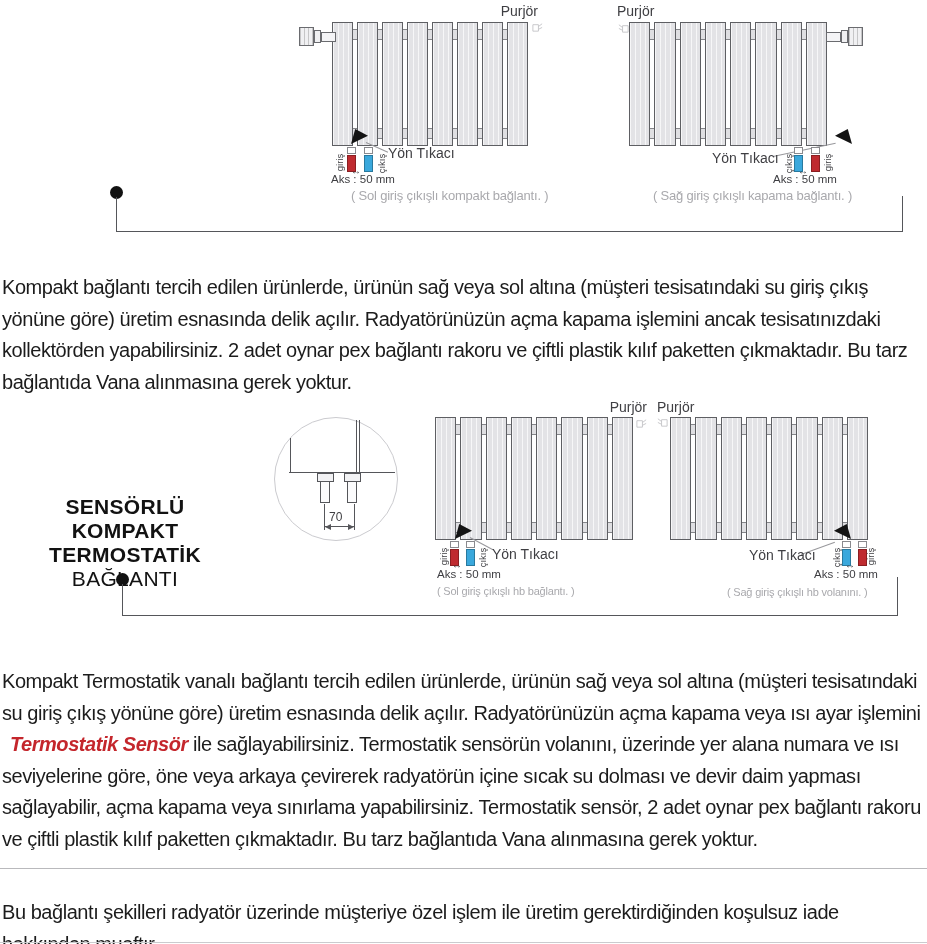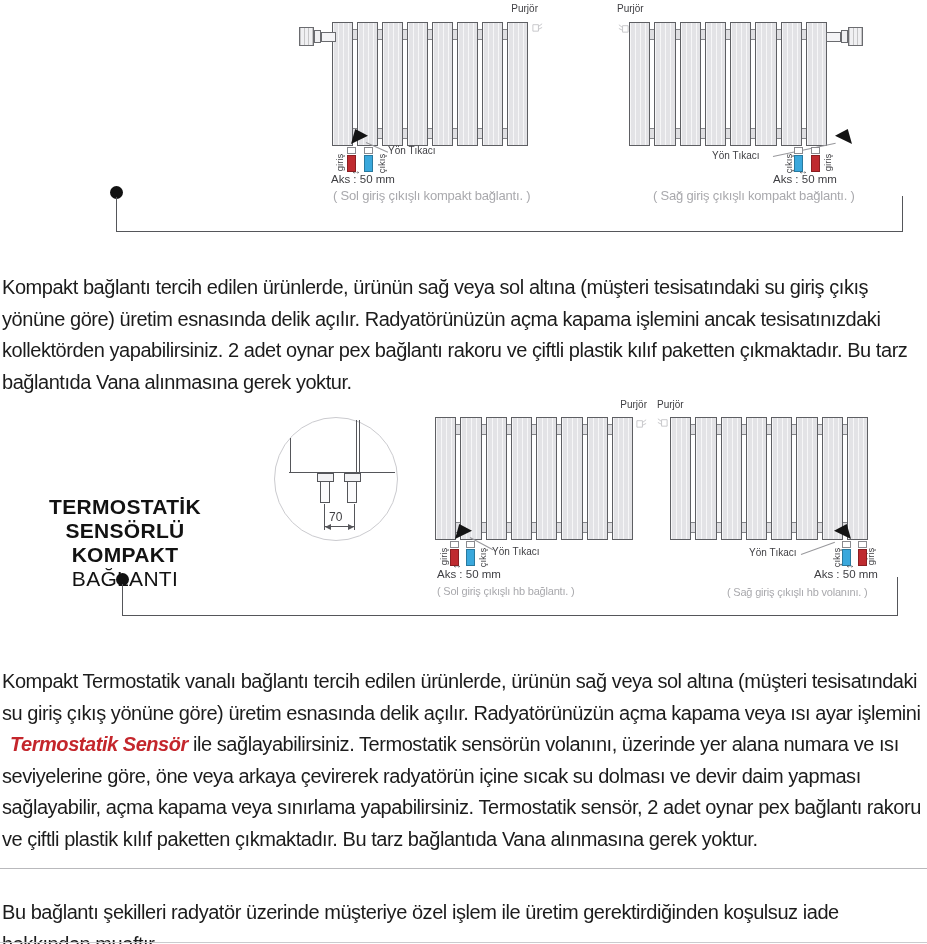--- a/index.html
+++ b/index.html
@@ -32,36 +32,36 @@
   #rad4{left:670px;top:417px;width:198px;height:123px;}
   .manifold{position:absolute;left:1px;right:1px;height:9px;background:#dfdfe2;
             border-top:1px solid #85868a;border-bottom:1px solid #85868a;}
   .manifold.top{top:7px;}  .manifold.bot{bottom:7px;}
   .rad-panels{position:absolute;inset:0;display:flex;gap:4px;}
   .panel{flex:1;border:1px solid #5e5f63;
          background:#eaeaed;
          background-image:repeating-linear-gradient(90deg, rgba(255,255,255,.6) 0 1px, rgba(0,0,0,0.03) 1px 5px);}
 
   
-  .dlabel{position:absolute;font-size:10px;color:#3e3e42;white-space:nowrap;}
+  .dlabel{position:absolute;font-size:14px;color:#3e3e42;white-space:nowrap;}
   #purjor1{left:468px;top:3px;width:70px;text-align:right;}
   #purjor2{left:617px;top:3px;width:70px;}
   #purjor3{left:577px;top:399px;width:70px;text-align:right;}
   #purjor4{left:657px;top:399px;width:70px;}
   #yt1{left:388px;top:145px;}
   #yt2{left:712px;top:150px;}
   #yt3{left:492px;top:546px;}
   #yt4{left:749px;top:547px;}
   .aks{position:absolute;font-size:11.5px;color:#3e3e42;white-space:nowrap;}
   #aks1{left:331px;top:173px;}
   #aks2{left:773px;top:173px;}
   #aks3{left:437px;top:568px;}
   #aks4{left:814px;top:568px;}
   .caption{position:absolute;color:#a9a9ad;white-space:nowrap;letter-spacing:-.2px;}
-  #cap1{left:333px;top:188px;font-size:13px;}
+  #cap1{left:351px;top:188px;font-size:13px;}
   #cap2{left:653px;top:188px;font-size:13px;}
   #cap3{left:437px;top:585px;font-size:11px;}
   #cap4{left:727px;top:586px;font-size:11px;}
 
   
   .picon{position:absolute;width:13px;height:12px;color:#c4c4c8;}
   #picon1{left:531px;top:21px;} #picon2{left:617px;top:22px;}
   #picon3{left:635px;top:417px;} #picon4{left:656px;top:416px;}
   .picon svg{display:block;width:100%;height:100%;}
 
@@ -225,27 +225,27 @@
       <div class="tube blue"></div>
     </div>
   <div class="pipe" id="pipe2r">
       <div class="cap"></div>
       <div class="tube red"></div>
     </div>
   <div class="vlabel" id="vl2c">çıkış</div>
   <div class="vlabel" id="vl2g">giriş</div>
   <div class="dim-arrow" id="da2">↔</div>
   <div class="aks" id="aks2">Aks : 50 mm</div>
-  <div class="caption" id="cap2">( Sağ giriş çıkışlı kompakt bağlantı. )</div>
+  <div class="caption" id="cap2">( Sağ giriş çıkışlı kapama bağlantı. )</div>
 
   <p class="body-text" id="para1">Kompakt bağlantı tercih edilen ürünlerde, ürünün sağ veya sol altına (müşteri tesisatındaki su giriş çıkış yönüne göre) üretim esnasında delik açılır. Radyatörünüzün açma kapama işlemini ancak tesisatınızdaki kollektörden yapabilirsiniz. 2 adet oynar pex bağlantı rakoru ve çiftli plastik kılıf paketten çıkmaktadır. Bu tarz bağlantıda Vana alınmasına gerek yoktur.</p>
 
   <div class="sec-title" id="title2">
+    <div class="b">SENSÖRLÜ KOMPAKT</div>
     <div class="b">TERMOSTATİK</div>
-    <div class="b">SENSÖRLÜ KOMPAKT</div>
     <div>BAĞLANTI</div>
   </div>
   <div class="dot" id="dot2"></div>
   <div class="cline" id="conn2-v1"></div>
   <div class="cline" id="conn2-h"></div>
   <div class="cline" id="conn2-v2"></div>
 
   <div id="detail-circle">
     <div class="ln dc-hline"></div>
     <div class="ln dc-vleft"></div>

